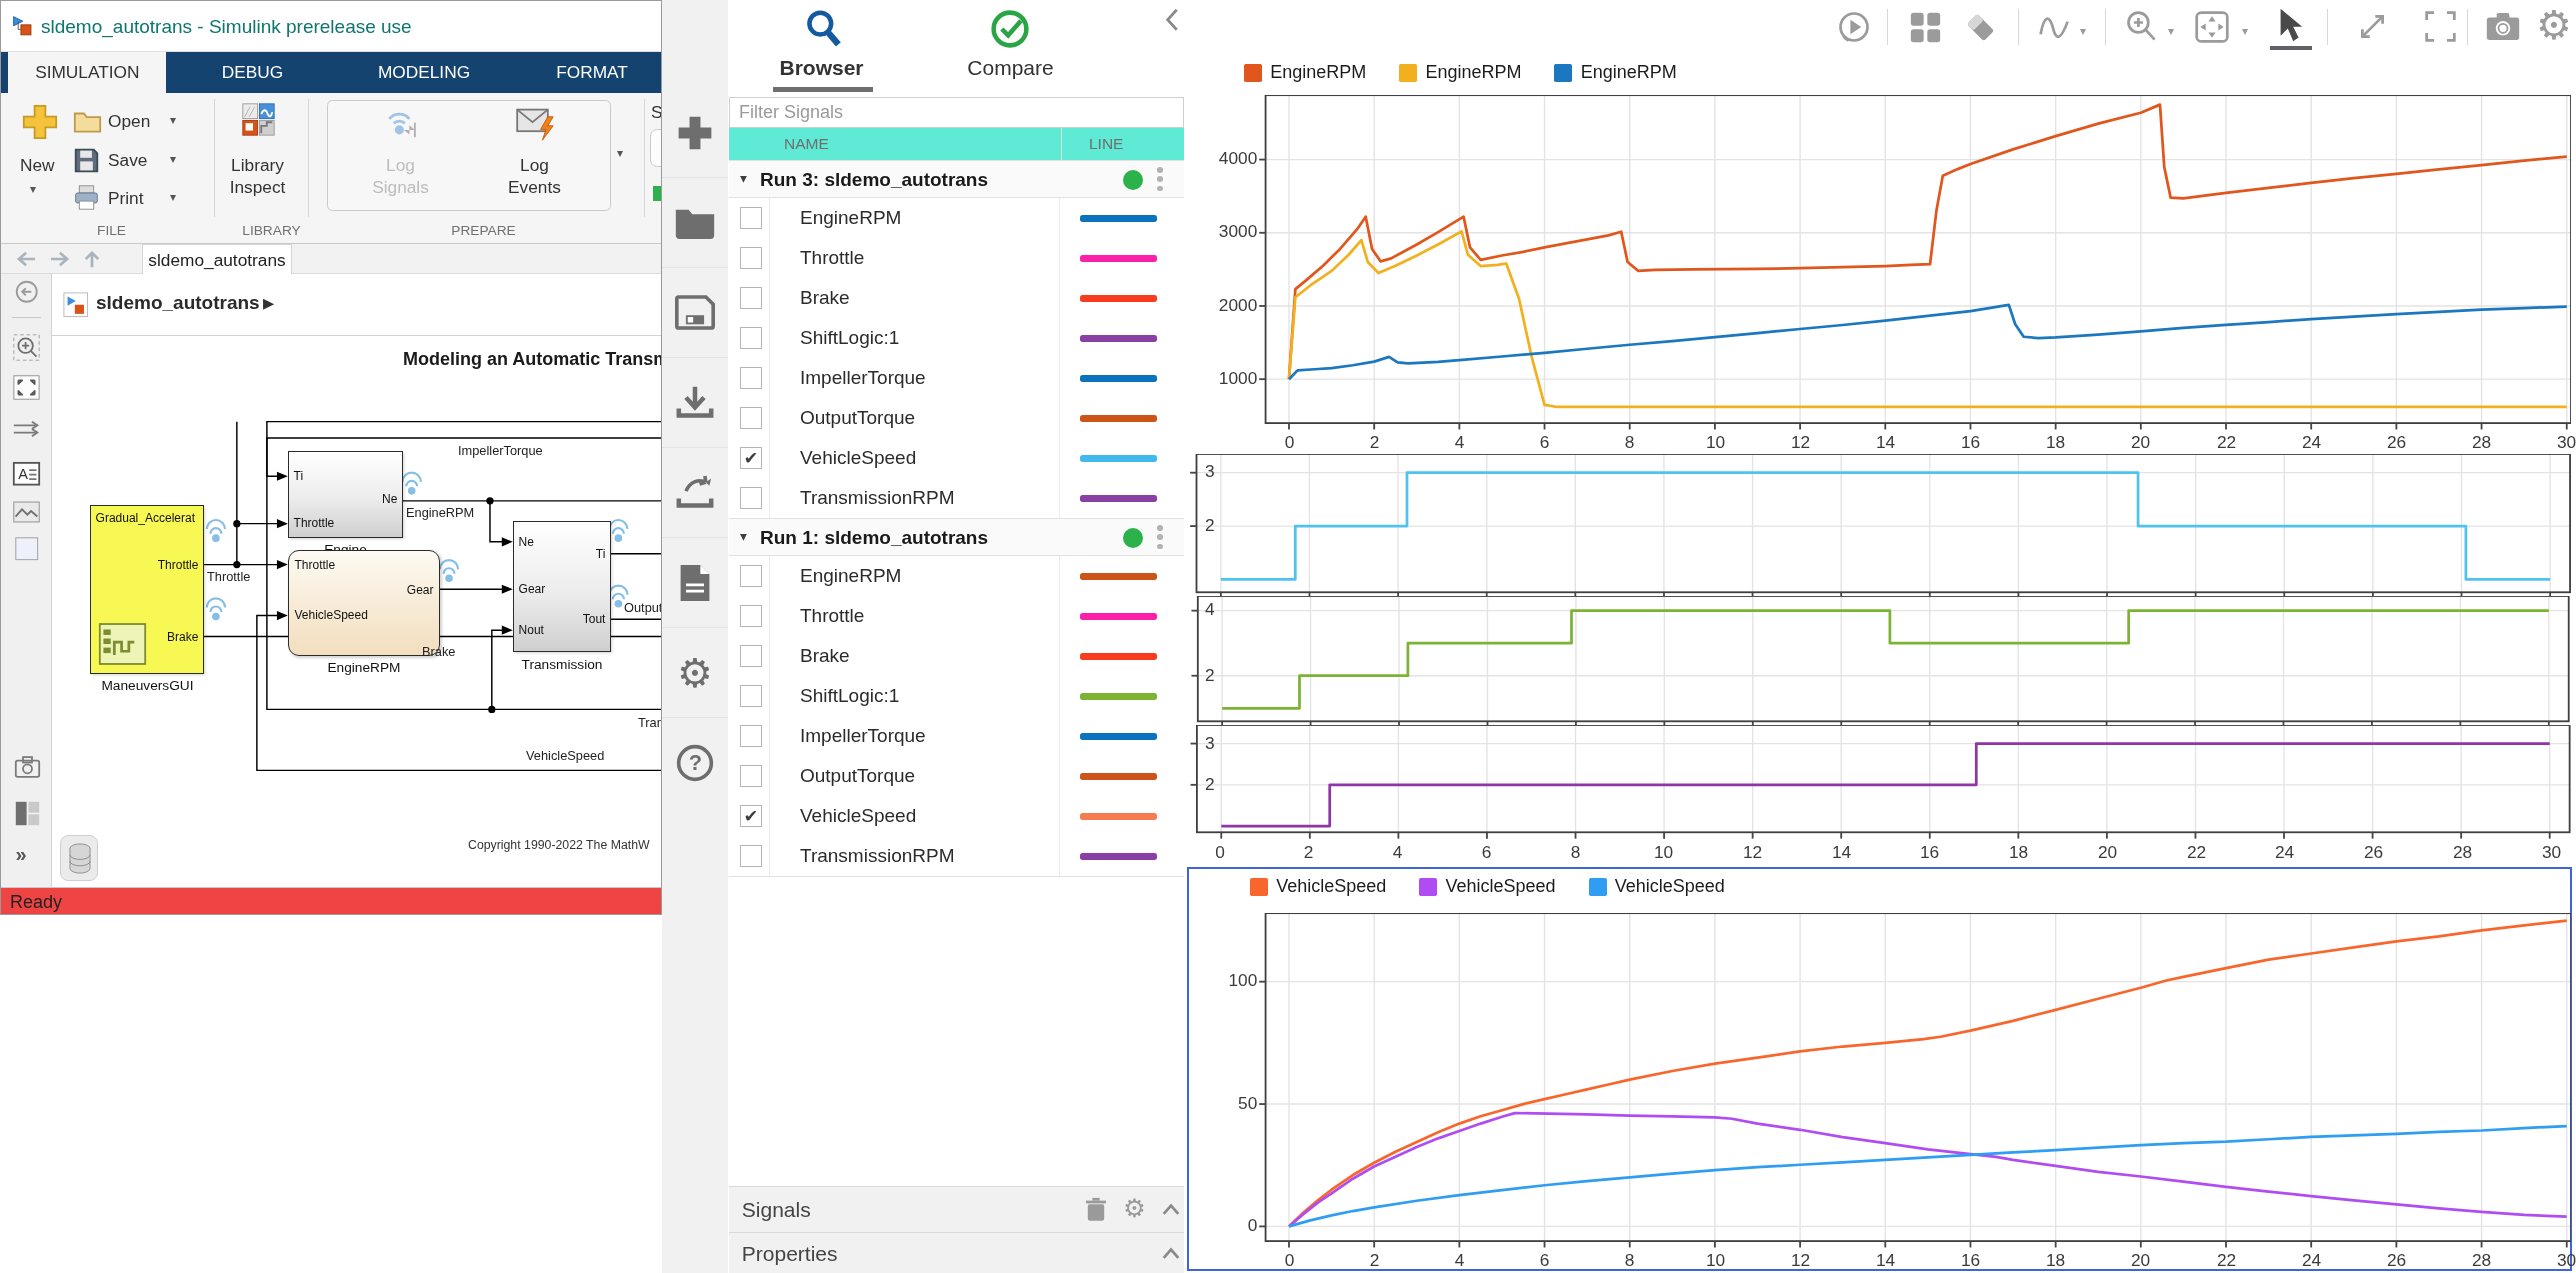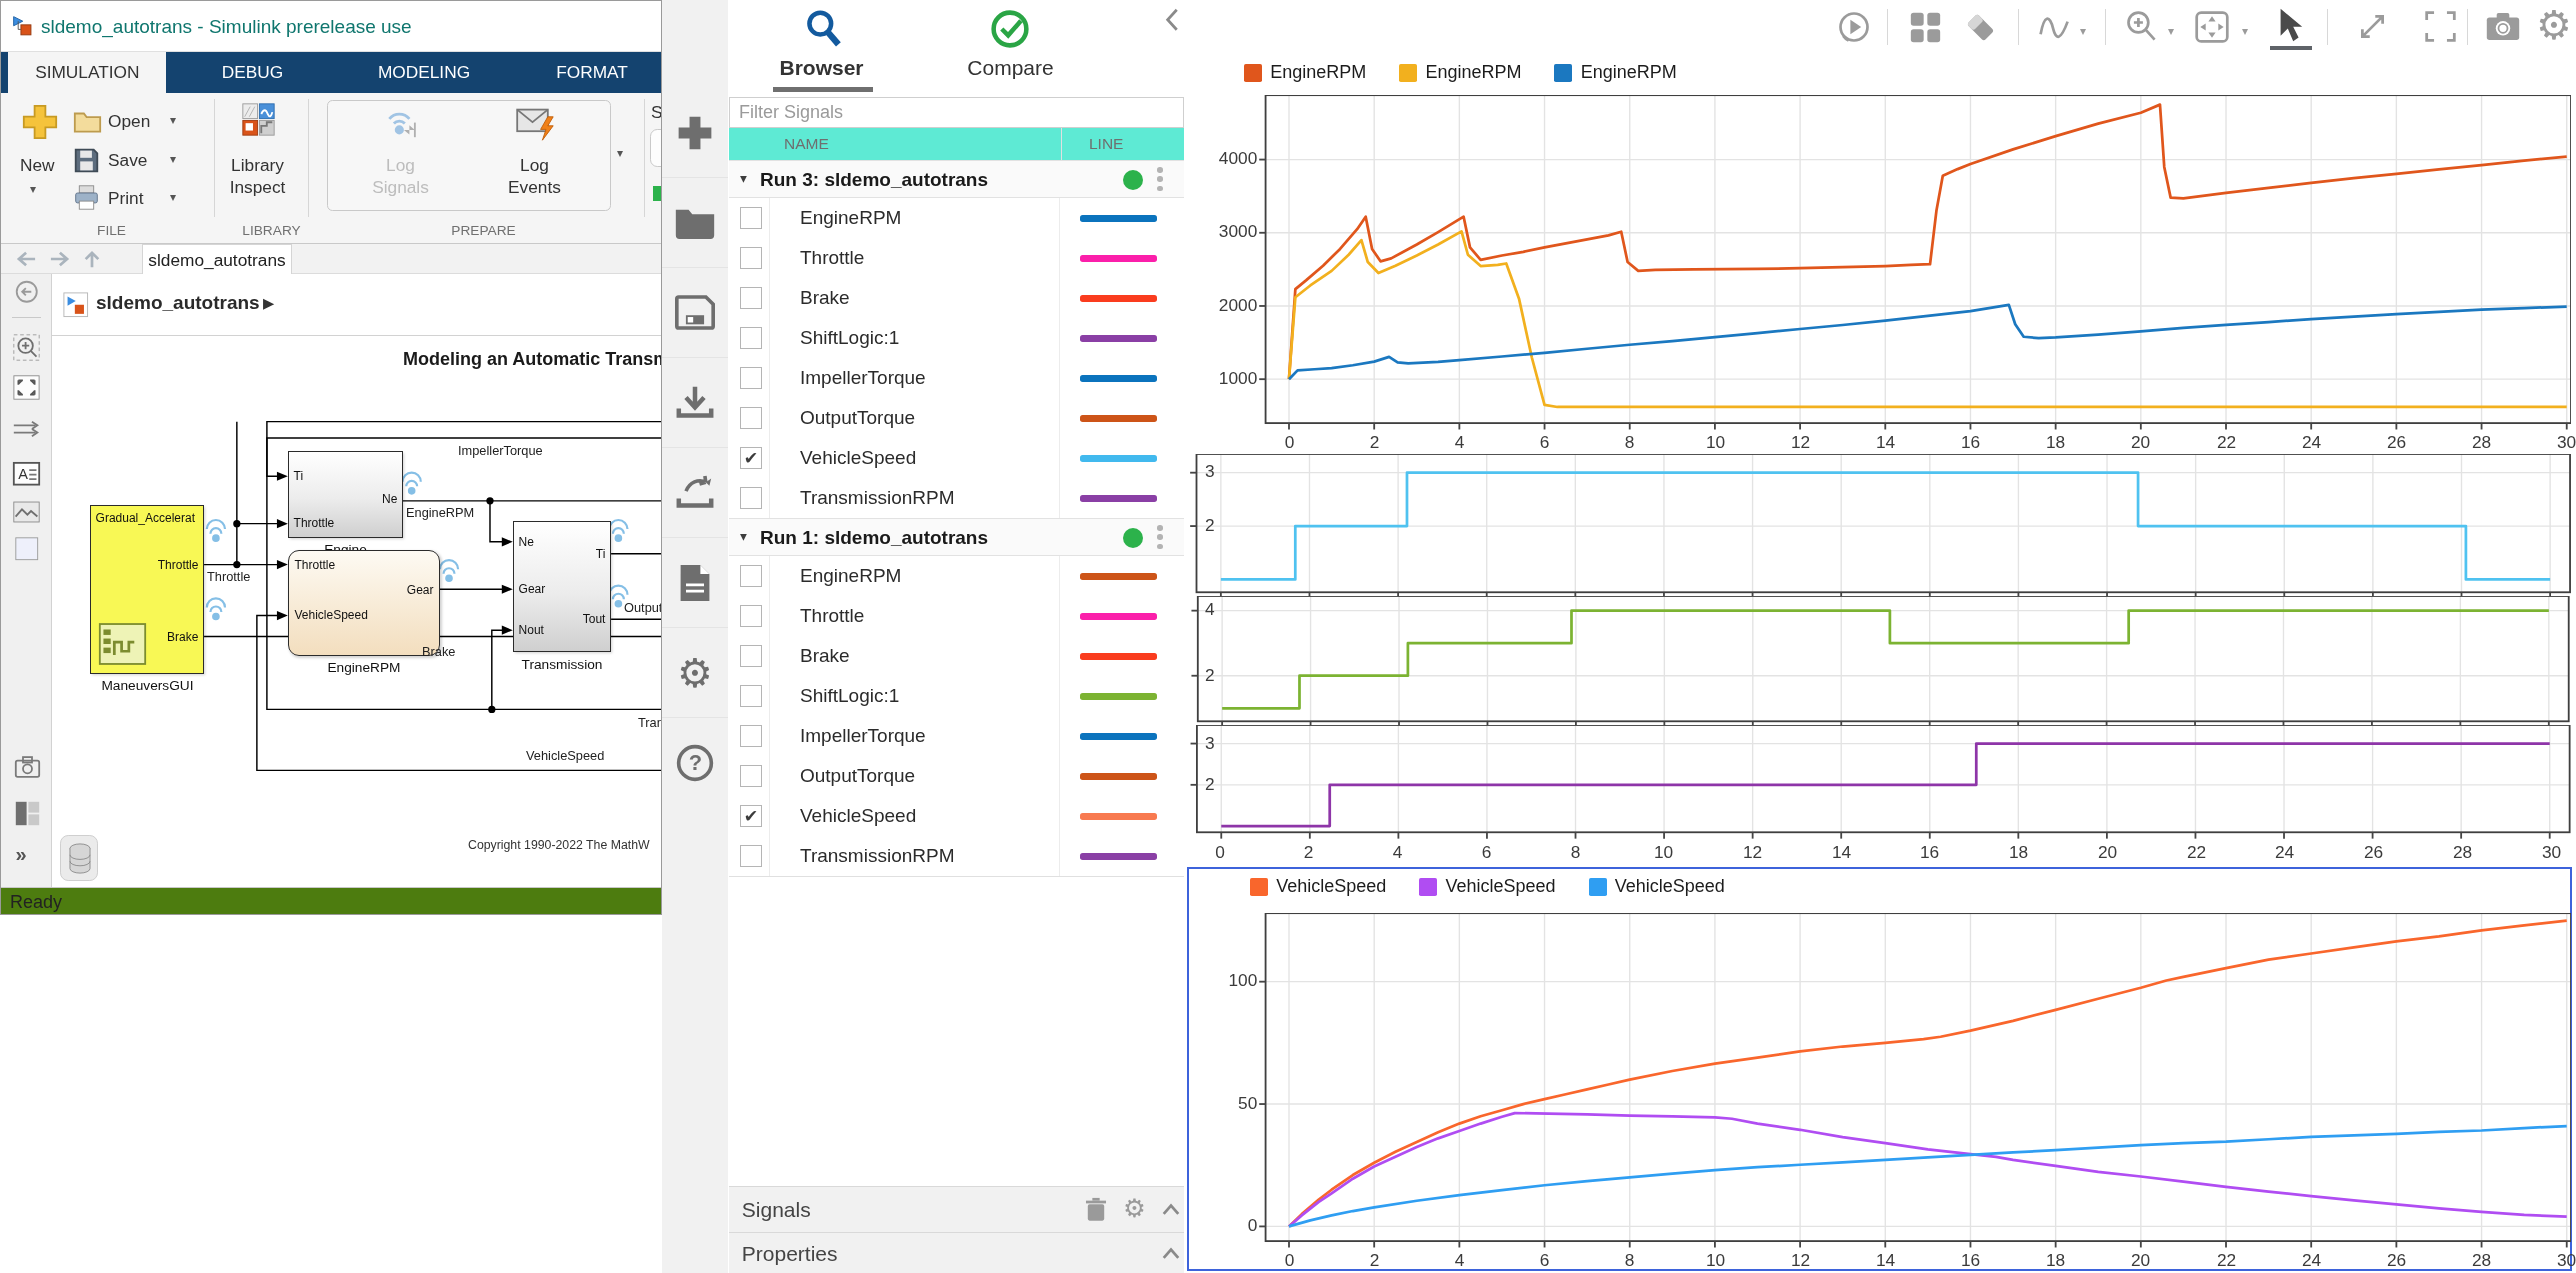--- a/index.html
+++ b/index.html
@@ -19,21 +19,21 @@
 .rb-group-label{font-size:13.7px;color:#707070;text-align:center}
 .rb-sep{width:0.9px;background:#d6d6d6}
 .prepare-box{border:0.9px solid #c9c9c9;border-radius:5.5px;background:#f7f7f7}
 .rb-gray{color:#bdbdbd}
 .sl-nav{left:0;top:243px;width:100%;height:30px;background:#f2f2f2;border-bottom:0.9px solid #dcdcdc}
 .doc-tab{left:141px;top:0;width:150px;height:30px;background:#fff;border:0.9px solid #d5d5d5;border-bottom:none;text-align:center;line-height:30px;font-size:17.3px;color:#222}
 .sl-breadcrumb{left:51px;top:273px;width:611px;height:62px;background:#fff;border-bottom:0.9px solid #d2d2d2}
 .bc-text{font-size:19px;color:#2b2b2b;font-weight:bold}
 .sl-palette{left:0;top:273px;width:51px;height:613px;background:#f0f0f0;border-right:0.9px solid #d2d2d2}
 .sl-canvas{left:51px;top:335px;width:611px;height:551px;background:#fff;overflow:hidden}
-.sl-status{left:0;top:886px;width:100%;height:29px;background:#4d7c0f;border-top:0.9px solid #c8c8c8;font-size:18px;color:#222;line-height:29px;padding-left:9px}
+.sl-status{left:0;top:886px;width:100%;height:29px;background:#ef4444;border-top:0.9px solid #c8c8c8;font-size:18px;color:#222;line-height:29px;padding-left:9px}
 .block-label{font-size:13.7px;color:#111;text-align:center}
 .port{font-size:12px;color:#111}
 .sig-label{font-size:12.8px;color:#222}
 .gray-block{background:linear-gradient(180deg,#ffffff 0%,#ececec 55%,#cfcfcf 100%);border:1.8px solid #2b2b2b;box-shadow:1.8px 1.8px 2.7px rgba(0,0,0,.18)}
 .sf-block{background:linear-gradient(180deg,#fdfaf3 0%,#f3debe 100%);border:1.8px solid #2b2b2b;border-radius:11px;box-shadow:1.8px 1.8px 2.7px rgba(0,0,0,.18)}
 .yellow-block{background:#f8f855;border:1.8px solid #2b2b2b;box-shadow:1.8px 1.8px 2.7px rgba(0,0,0,.18)}
 
 #tool-strip{left:662px;top:0;width:66px;height:1273px;background:#f1f1f1}
 .strip-cell{width:66px;height:90px;display:flex;align-items:center;justify-content:center;border-bottom:0.9px solid #e4e4e4}
 

